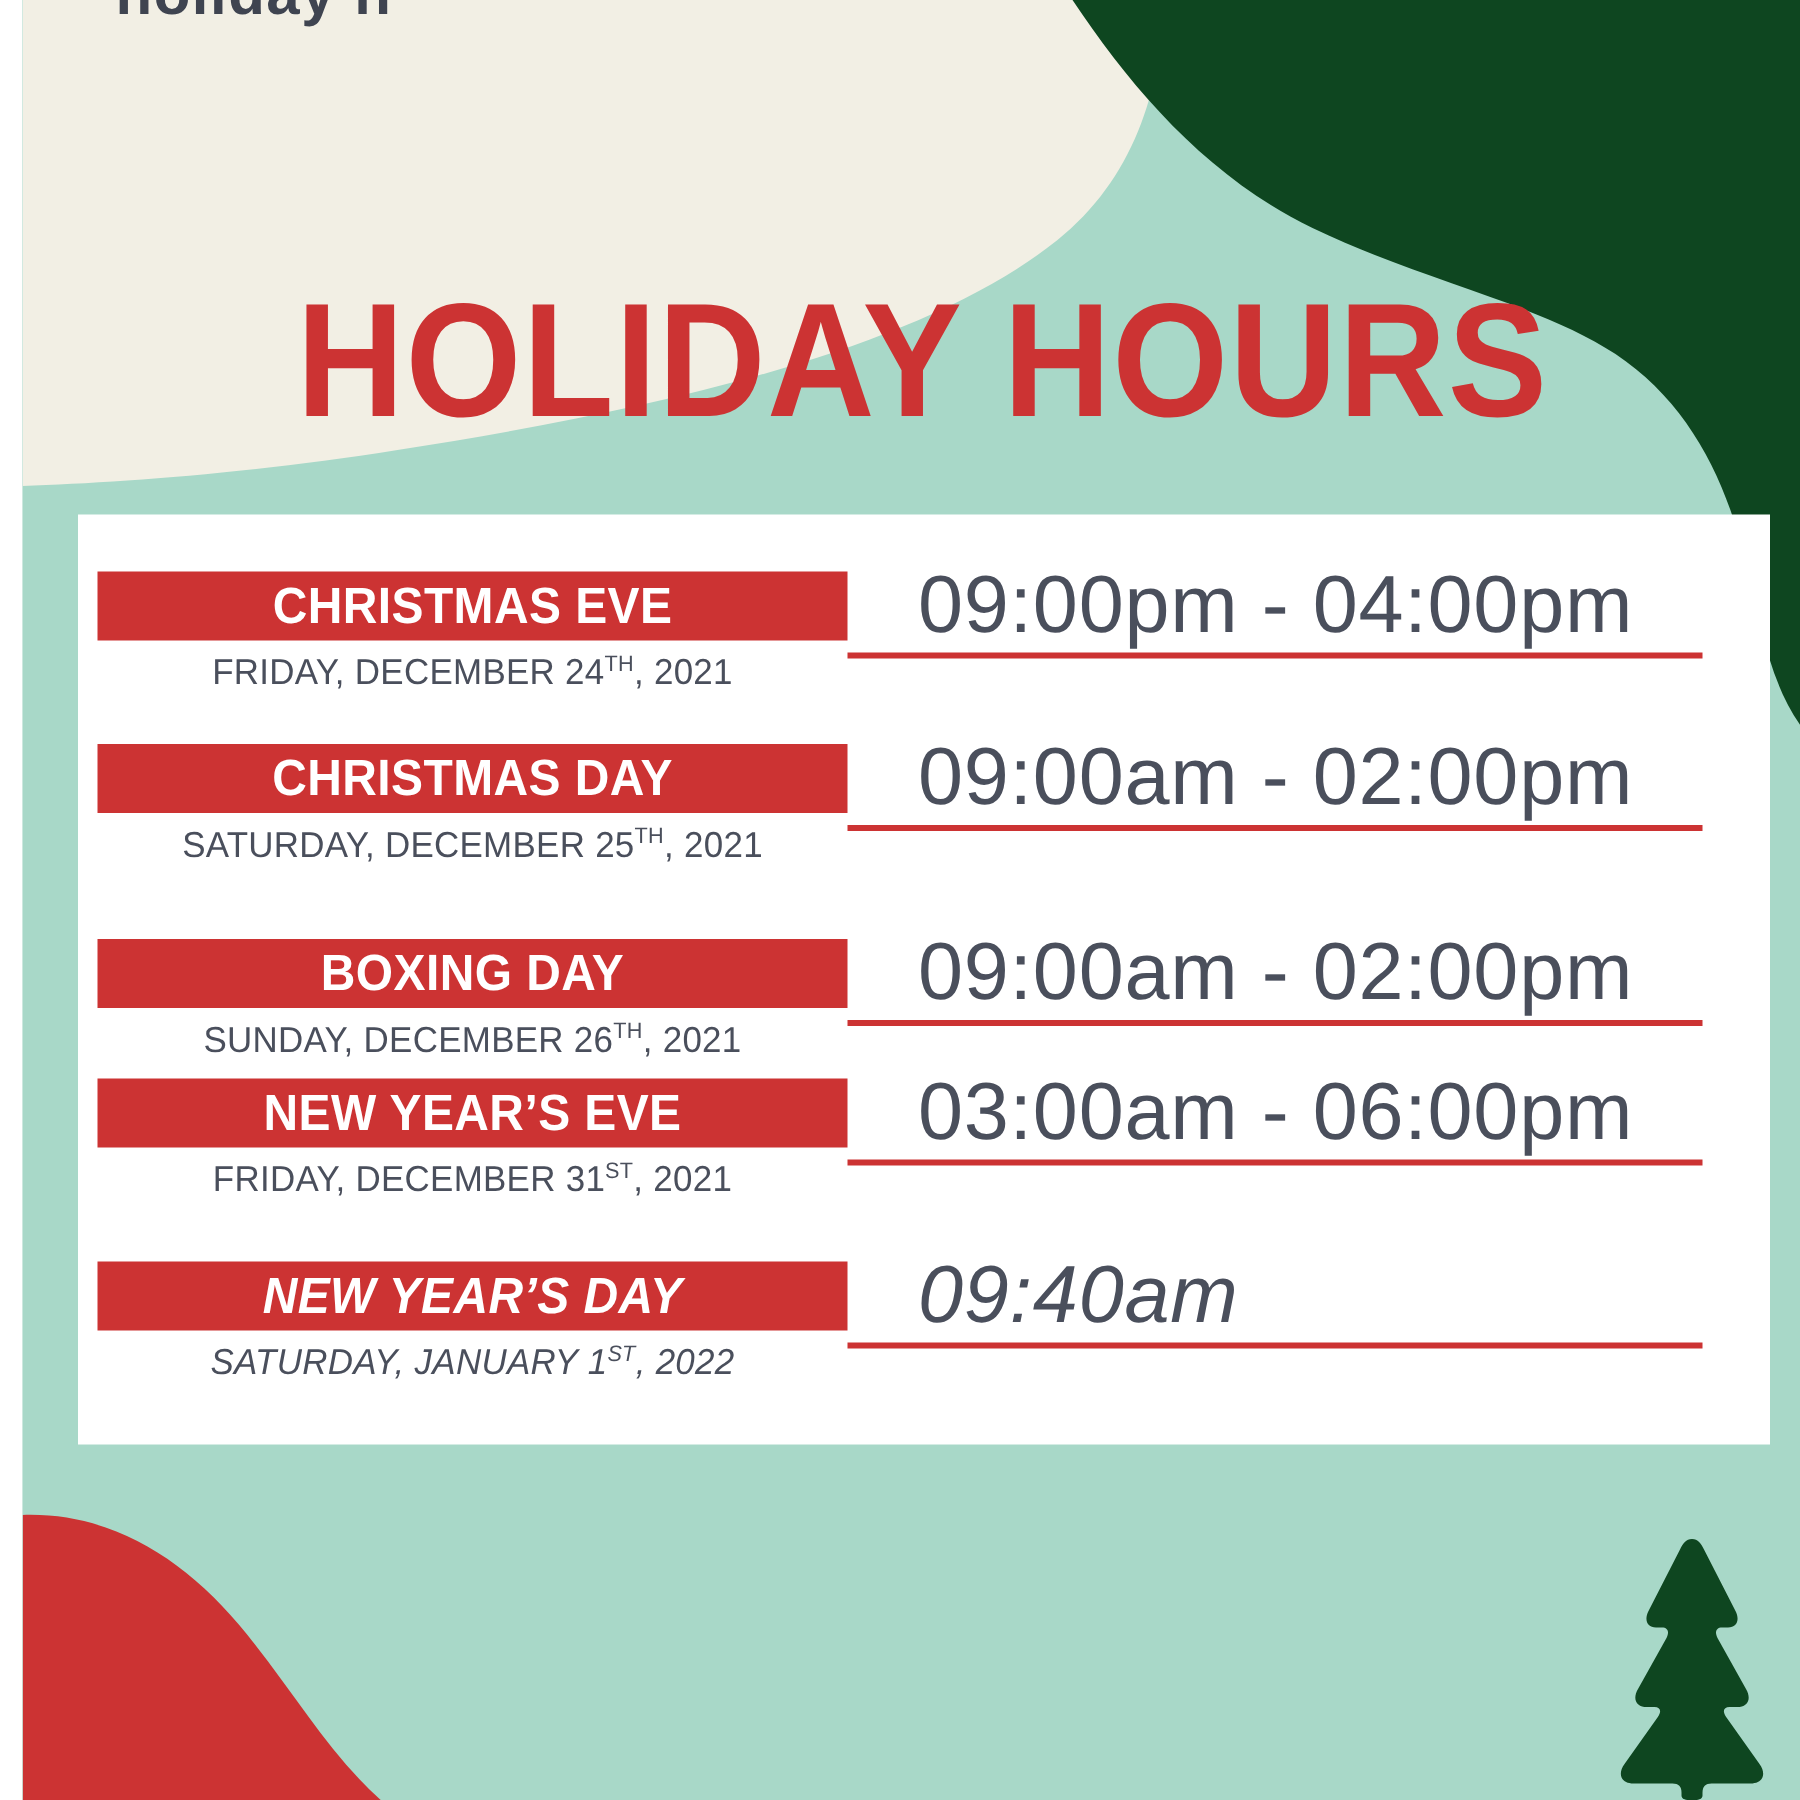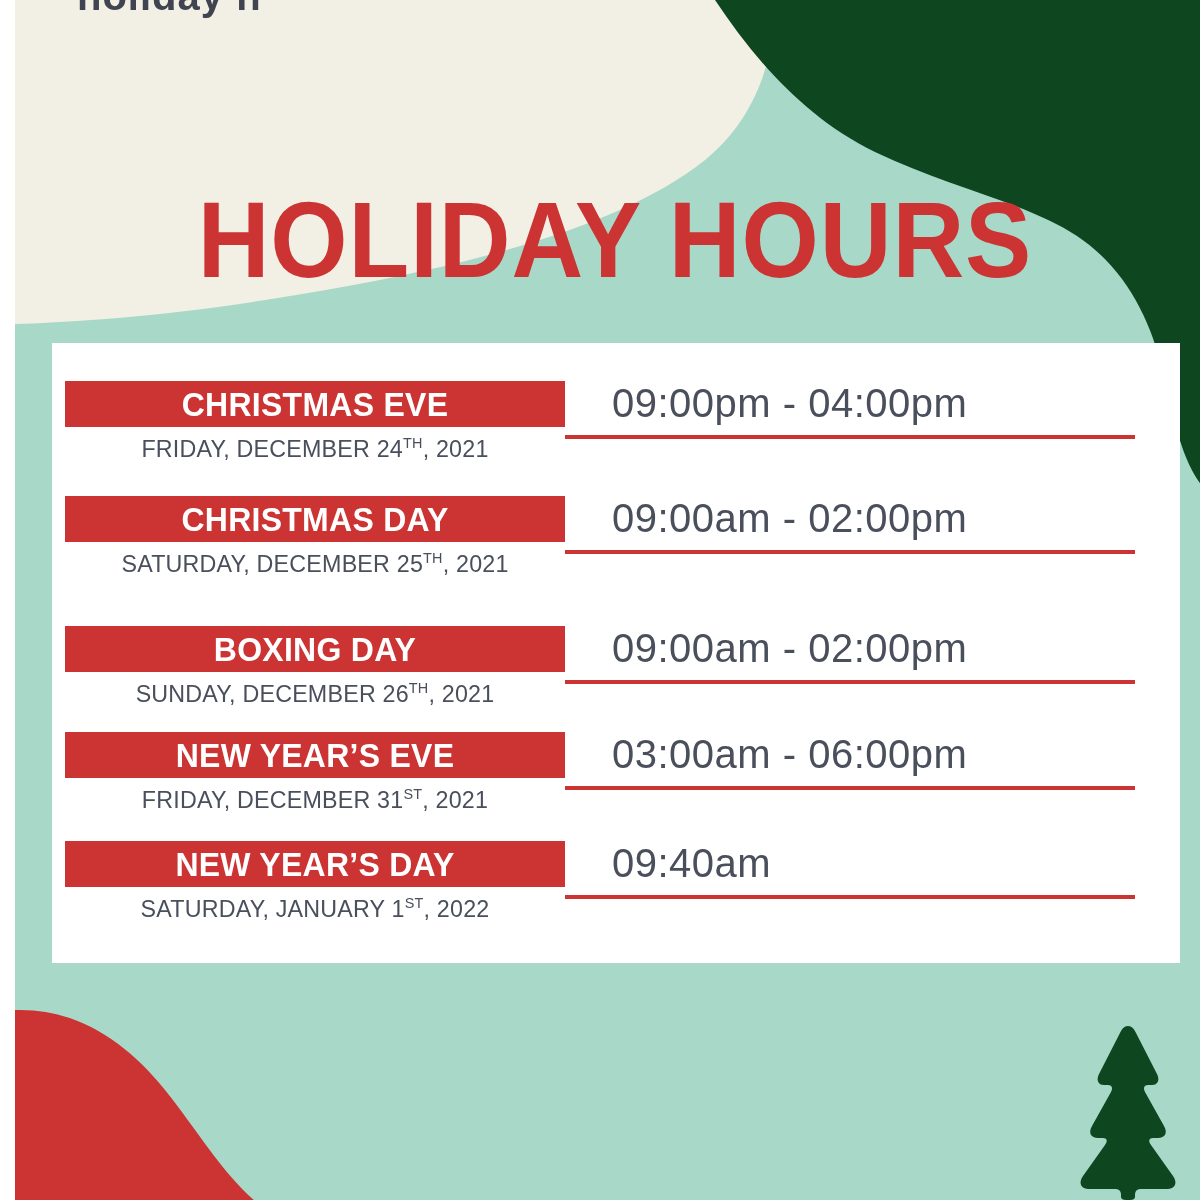--- a/index.html
+++ b/index.html
@@ -138,21 +138,21 @@
   }
 
   .row-time {
     position: absolute;
     left: 560px;
     top: 32px;
     width: 520px;
     height: 56px;
     line-height: 56px;
     color: #4A4F5C;
-    font-size: 40px;
+    font-size: 54px;
     font-weight: 400;
     letter-spacing: 0.5px;
     white-space: nowrap;
   }
 
   
   .tree-decor {
     position: absolute;
     left: 1048px;
     top: 1022px;
@@ -213,29 +213,29 @@
     </div>
 
     <div class="hours-row" style="top:245px;padding-left:36px;">
       <div class="row-band"></div>
       <div class="row-holiday">BOXING DAY</div>
       <div class="row-underline"></div>
       <div class="row-time">09:00am - 02:00pm</div>
       <div class="row-date"><span>SUNDAY, DECEMBER 26</span><sup>TH</sup><span>, 2021</span></div>
     </div>
 
-    <div class="hours-row" style="top:351px;">
+    <div class="hours-row" style="top:338px;">
       <div class="row-band"></div>
       <div class="row-holiday">NEW YEAR’S EVE</div>
       <div class="row-underline"></div>
       <div class="row-time">03:00am - 06:00pm</div>
       <div class="row-date"><span>FRIDAY, DECEMBER 31</span><sup>ST</sup><span>, 2021</span></div>
     </div>
 
-    <div class="hours-row" style="top:460px;">
+    <div class="hours-row" style="top:460px;font-style:italic;">
       <div class="row-band"></div>
       <div class="row-holiday">NEW YEAR’S DAY</div>
       <div class="row-underline"></div>
       <div class="row-time">09:40am</div>
       <div class="row-date"><span>SATURDAY, JANUARY 1</span><sup>ST</sup><span>, 2022</span></div>
     </div>
 
   </div>
 
   <svg class="tree-decor" viewBox="0 0 130 178">

